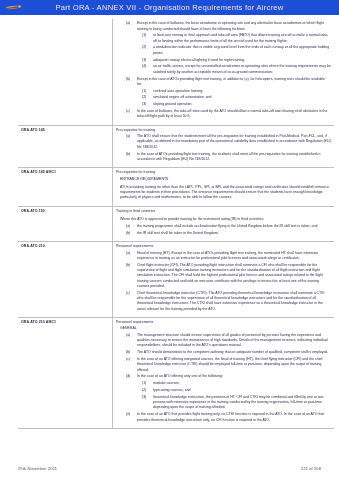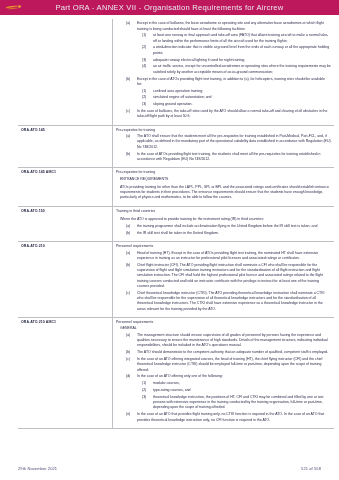--- a/index.html
+++ b/index.html
@@ -14,21 +14,21 @@
     overflow: hidden;
     position: relative;
   }
 
   
   .appbar {
     position: absolute;
     top: 0; left: 0;
     width: 339px;
     height: 15px;
-    background: #be185d;
+    background: #1d4ed8;
     display: flex;
     align-items: center;
   }
   .appbar-logo {
     width: 26px;
     height: 15px;
     display: flex;
     align-items: center;
     justify-content: center;
     flex: 0 0 auto;

